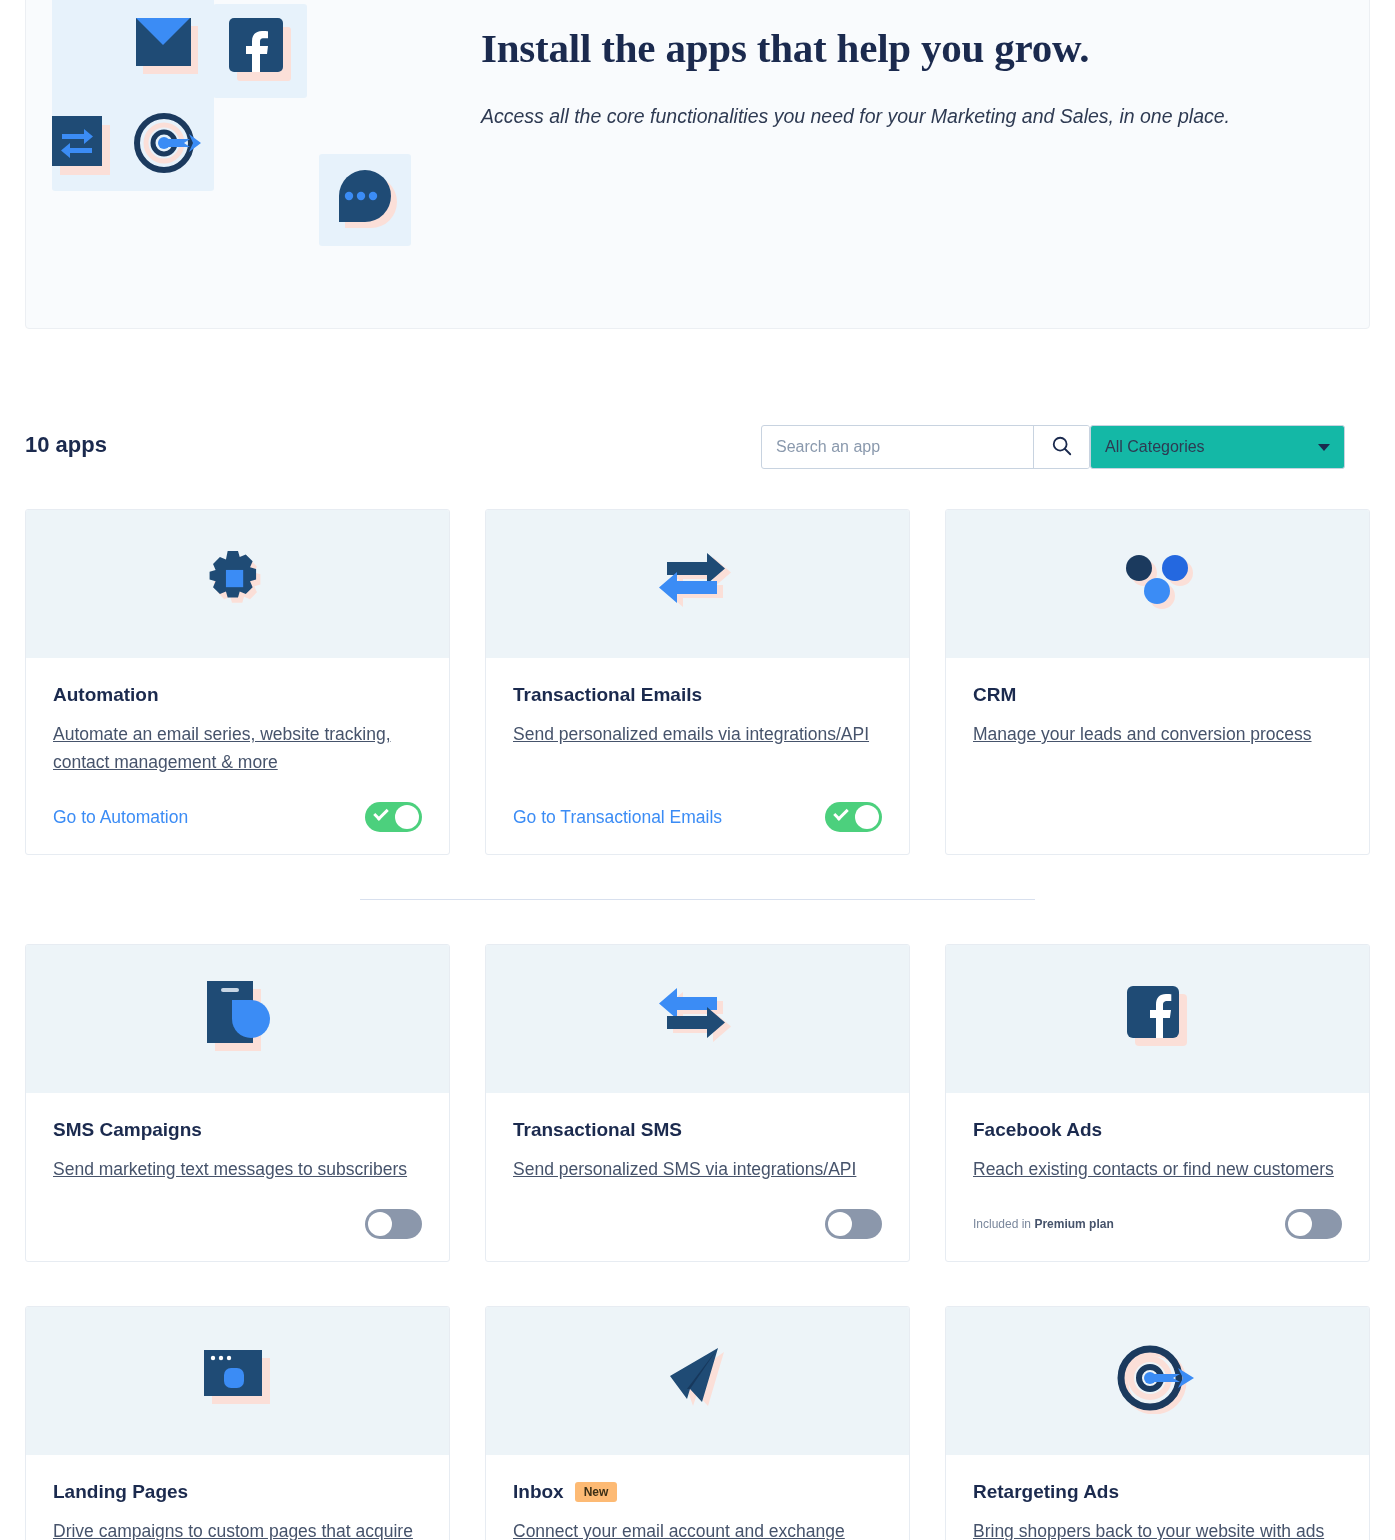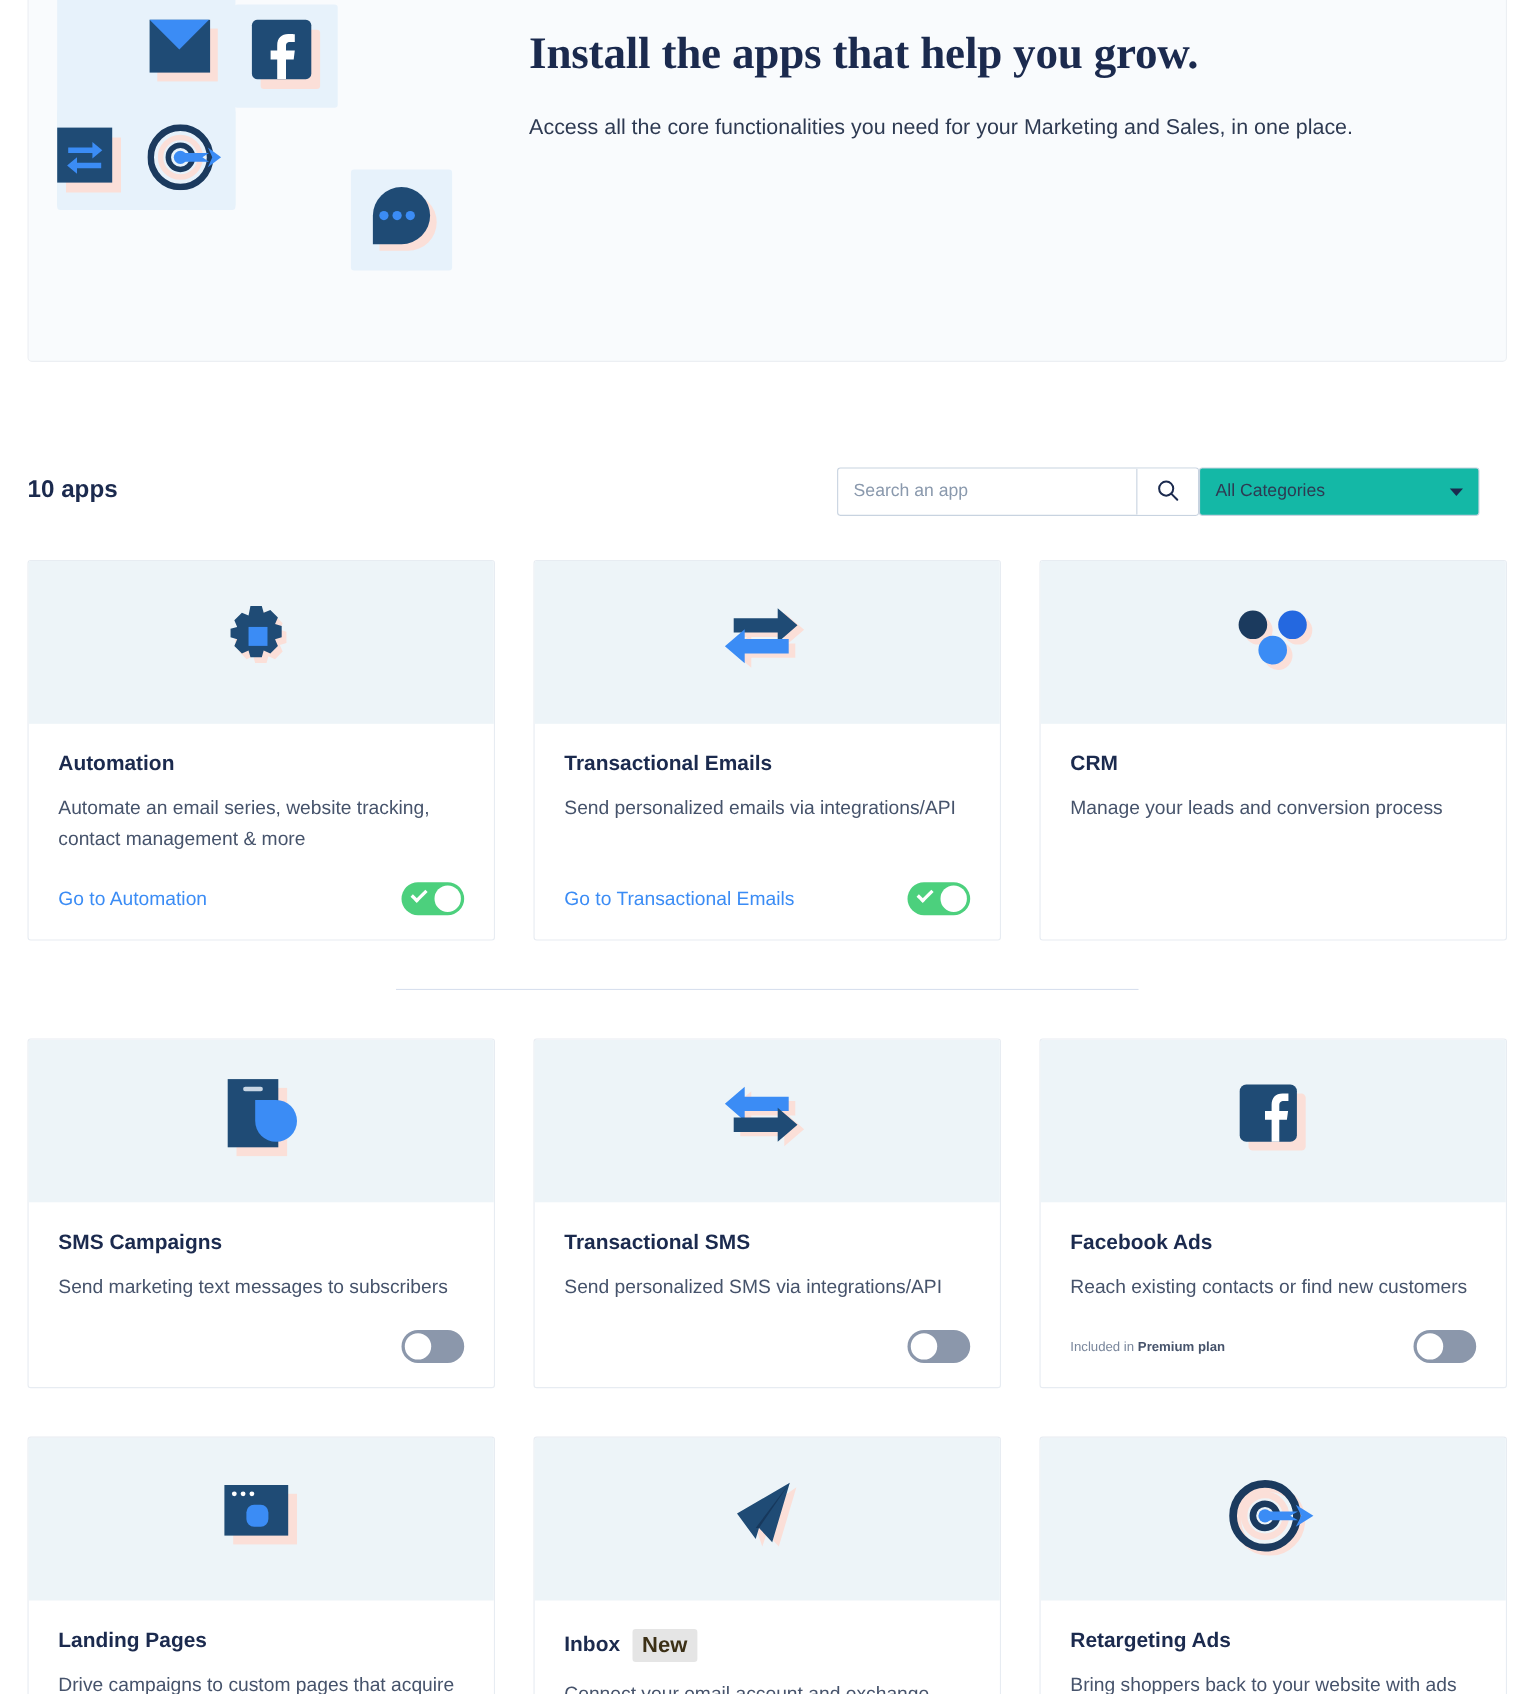--- a/index.html
+++ b/index.html
@@ -114,20 +114,21 @@
     line-height: 48px;
     color: #1b2a4e;
     letter-spacing: -0.2px;
   }
   .hero-sub {
     margin-top: 26px;
     font-size: 19.5px;
     line-height: 36px;
     color: #2e3a52;
     max-width: 830px;
+    font-style: italic;
   }
 
   
   .toolbar {
     position: absolute;
     left: 25px;
     top: 425px;
     width: 1345px;
     height: 46px;
   }
@@ -234,32 +235,33 @@
   .card-title {
     font-size: 19px;
     font-weight: bold;
     color: #1b2a4e;
     display: flex;
     align-items: center;
     gap: 11px;
     margin-bottom: 14px;
   }
   .badge-new {
-    background: #e5e5e5;
+    background: #fdba74;
     color: #3c3016;
-    font-size: 20px;
+    font-size: 12px;
     font-weight: bold;
     padding: 3px 9px;
     border-radius: 3px;
     line-height: 1.2;
   }
   .card-desc {
     font-size: 17.5px;
     line-height: 28px;
     color: #46536b;
+    text-decoration: underline;
   }
   .card-footer {
     margin-top: auto;
     padding-top: 26px;
     display: flex;
     align-items: center;
     justify-content: space-between;
     min-height: 30px;
   }
   .card-link {

